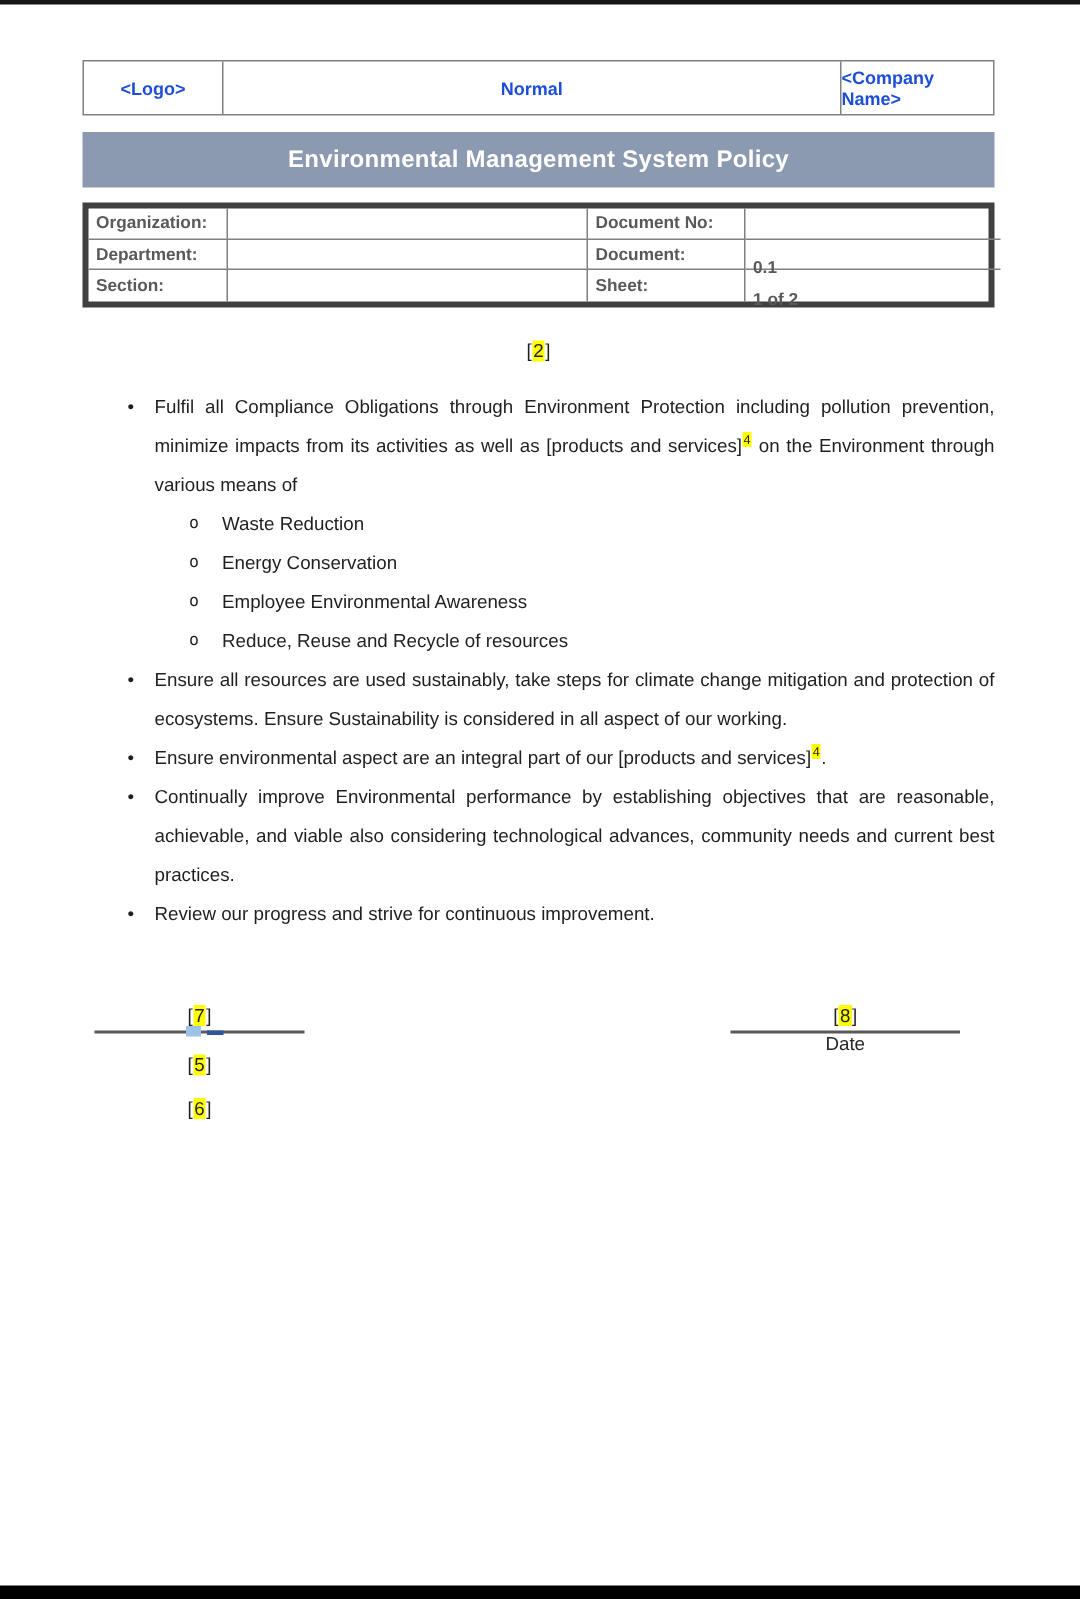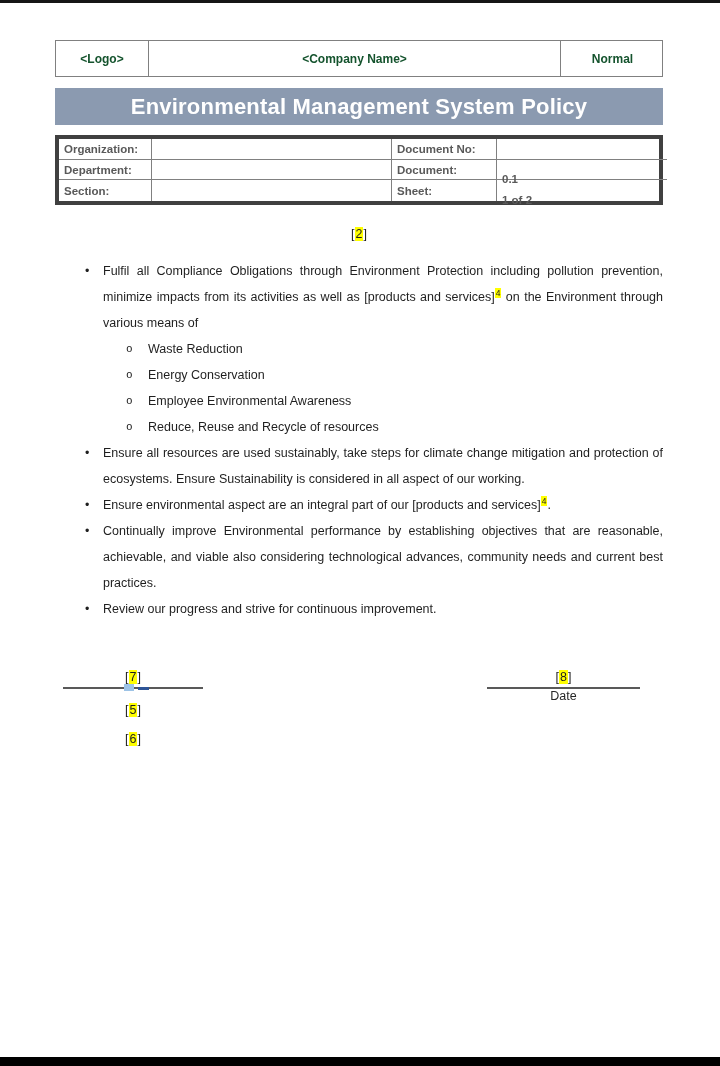--- a/index.html
+++ b/index.html
@@ -13,30 +13,30 @@
 
   .content { position:absolute; left:55px; top:40px; width:608px; }
 
   
   .hdr-table {
     display:grid; grid-template-columns:93px 412px 103px; height:37px;
     border:1px solid #808080;
   }
   .hcell {
     display:flex; align-items:center; justify-content:center;
-    font-size:12px; font-weight:bold; color:#14532d; border-right:1px solid #808080;
+    font-size:12px; font-weight:bold; color:#1d4ed8; border-right:1px solid #808080;
   }
   .hcell:last-child { border-right:none; }
 
   
   .banner {
     margin-top:11px; height:37px; background:#8b9ab0;
     display:flex; align-items:center; justify-content:center;
   }
-  .banner span { color:#ffffff; font-weight:bold; font-size:22px; letter-spacing:0.2px; }
+  .banner span { color:#ffffff; font-weight:bold; font-size:16px; letter-spacing:0.2px; }
 
   
   .info-table {
     margin-top:10px; display:grid; grid-template-columns:93px 240px 105px 170px;
     grid-auto-rows:20.7px; border:4px solid #404040;
   }
   .icell {
     border-right:1px solid #808080; border-bottom:1px solid #808080;
     display:flex; align-items:center; padding-left:5px;
     font-size:11.5px; color:#595959; font-weight:bold;
@@ -75,22 +75,22 @@
 </head>
 <body>
 
 <div class="page">
   <div class="edge-top"></div>
 
   <div class="content">
 
     <div class="hdr-table">
       <div class="hcell">&lt;Logo&gt;</div>
+      <div class="hcell">Normal</div>
       <div class="hcell">&lt;Company Name&gt;</div>
-      <div class="hcell">Normal</div>
     </div>
 
     <div class="banner">
       <span>Environmental Management System Policy</span>
     </div>
 
     <div class="info-table">
       <div class="icell">Organization:</div>
       <div class="icell"></div>
       <div class="icell">Document No:</div>

